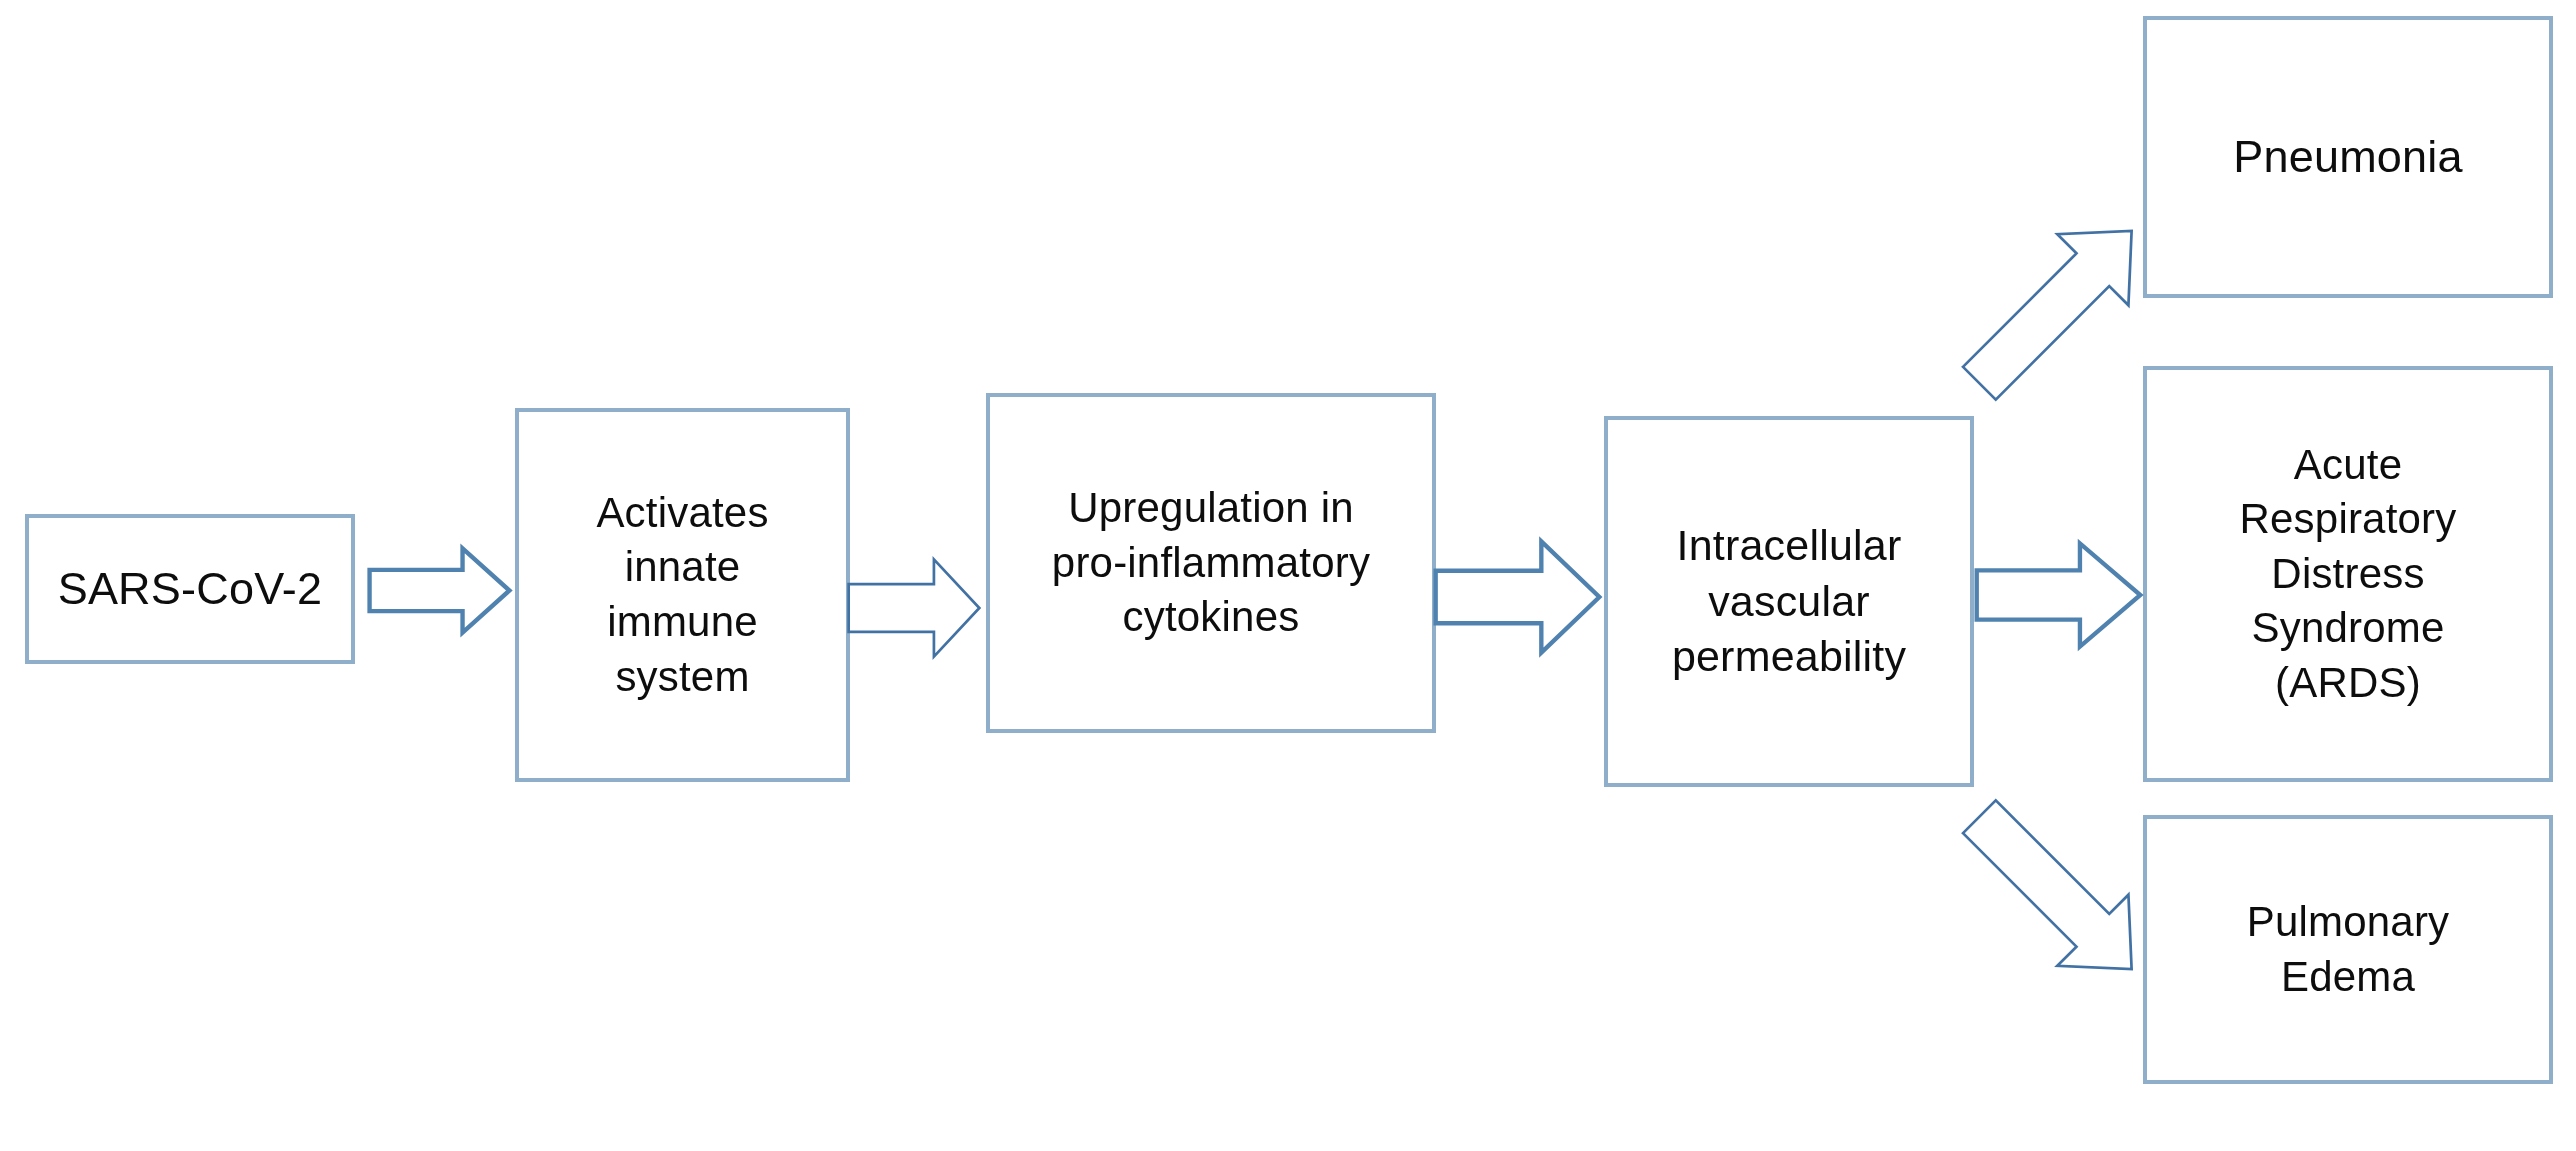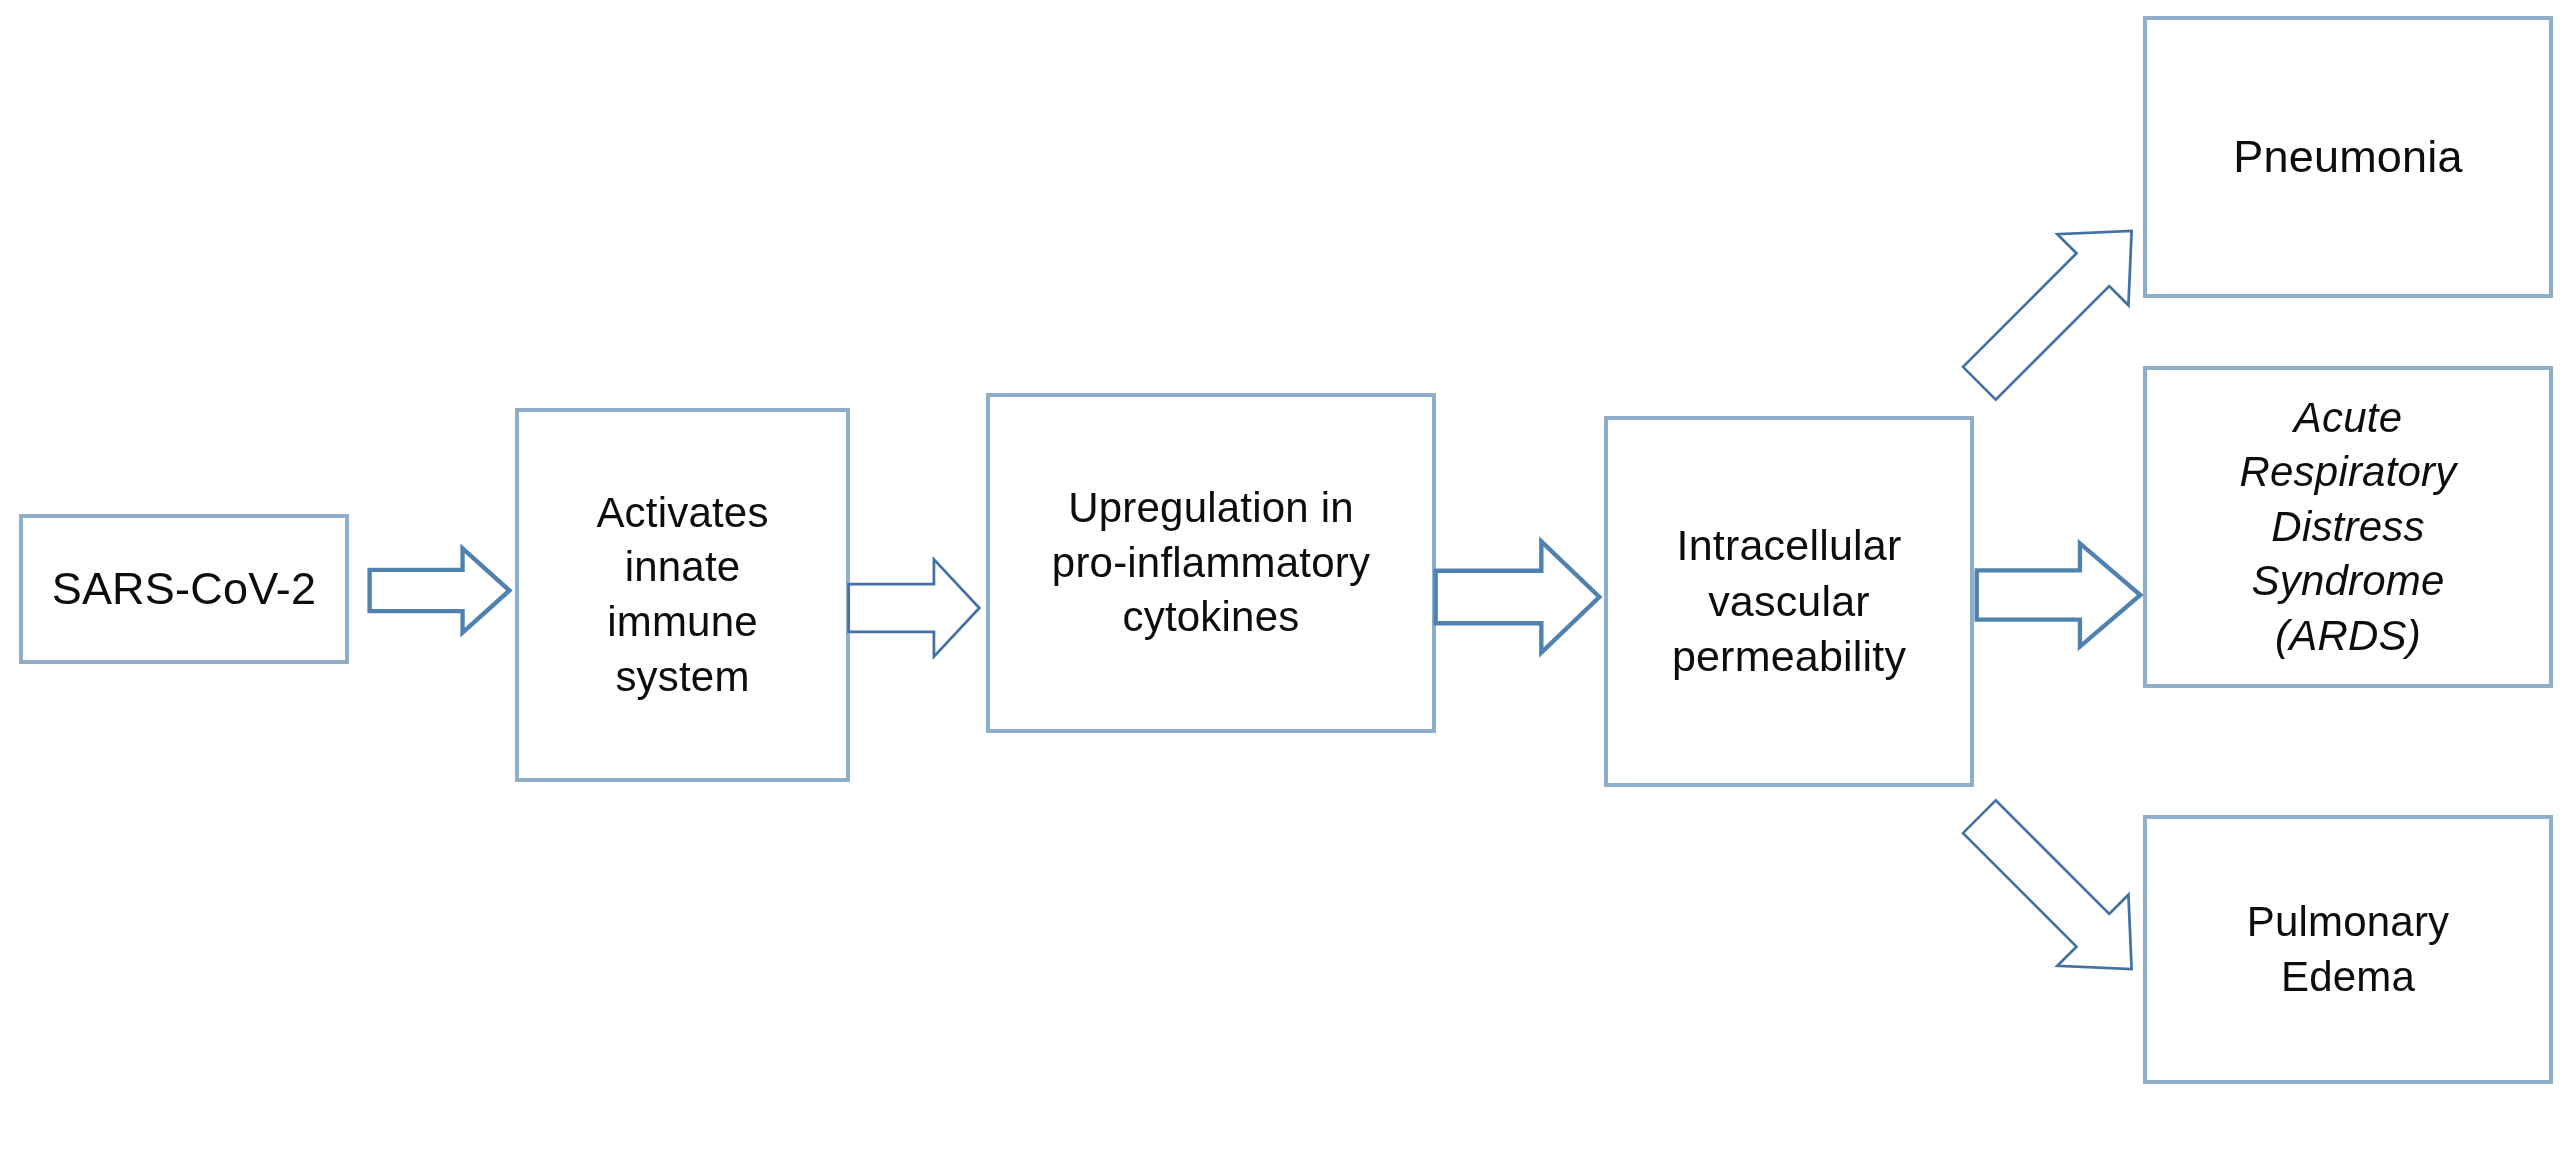--- a/index.html
+++ b/index.html
@@ -31,26 +31,26 @@
   .node-label {
     color: #0d0d0d;
     font-size: 42px;
     line-height: 1.30;
     font-weight: 400;
     letter-spacing: 0.2px;
     padding: 0 8px;
     white-space: pre-line;
   }
   
-  #node-sars            { left: 19px;   top: 514px;  width: 330px;  height: 150px; }
+  #node-sars            { left: 25px;   top: 514px;  width: 330px;  height: 150px; }
   #node-innate          { left: 515px;  top: 408px;  width: 335px;  height: 374px; }
   #node-cytokines       { left: 986px; top: 393px;  width: 450px;  height: 340px; }
   #node-permeability    { left: 1604px; top: 416px;  width: 370px;  height: 371px; }
   #node-pneumonia       { left: 2143px; top: 16px;   width: 410px;  height: 282px; }
-  #node-ards            { left: 2143px; top: 366px;  width: 410px;  height: 322px; font-style: italic; }
+  #node-ards            { left: 2143px; top: 366px;  width: 410px;  height: 416px; }
   #node-edema           { left: 2143px; top: 815px; width: 410px;  height: 269px; justify-content: center; }
 
   #node-sars .node-label         { font-size: 45px; }
   #node-pneumonia .node-label    { font-size: 45px; }
   #node-permeability .node-label { font-size: 43px; }
 
   
   .arrow {
     position: absolute;
     overflow: visible;

